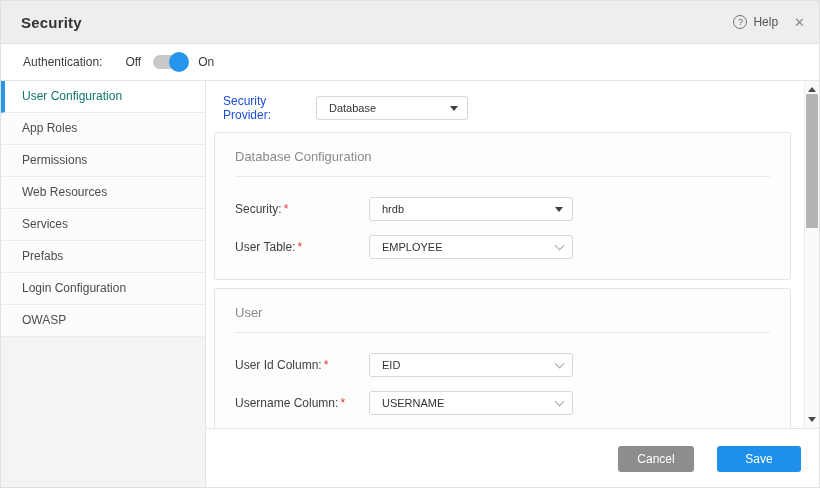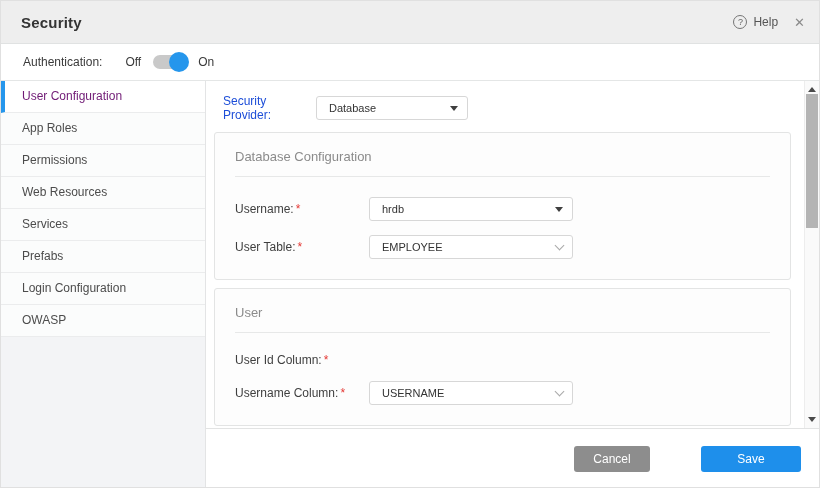--- a/index.html
+++ b/index.html
@@ -20,21 +20,21 @@
   .auth-label { font-size:12px; color:#3a3a3a; }
   .tgl-off { font-size:12px; color:#3a3a3a; margin-left:23px; }
   .switch { position:relative; width:33px; height:14px; background:#c9c9c9; border-radius:8px; margin:0 12px 0 12px; cursor:pointer; }
   .switch .knob { position:absolute; right:-3px; top:-3px; width:20px; height:20px; border-radius:50%; background:var(--accent-blue,#2596ec); }
   .tgl-on { font-size:12px; color:#3a3a3a; }
 
   
   .body-row { display:flex; height:407px; }
   .sidebar { width:205px; background:#f3f4f6; border-right:1px solid #e3e4e5; flex:none; }
   .side-item { height:32px; line-height:31px; background:#fbfcfc; border-bottom:1px solid #ebeced; padding-left:21px; font-size:12px; color:#4c4c4c; cursor:pointer; }
-  .side-item.selected { background:#fff; border-left:4px solid var(--accent-blue,#2596ec); padding-left:17px; color:#701a75; }
+  .side-item.selected { background:#fff; border-left:4px solid var(--accent-blue,#2596ec); padding-left:17px; color:#0f766e; }
 
   .right-col { flex:1; display:flex; flex-direction:column; position:relative; }
   .viewport { height:347px; overflow:hidden; position:relative; background:#fff; }
   .content { width:600px; }
 
   .provider-row { display:flex; align-items:center; margin:13px 0 0 17px; }
   .provider-row .plabel { width:93px; font-size:12px; color:#1d4ed8; }
 
   .select { display:flex; align-items:center; justify-content:space-between; height:24px; border:1px solid #d7d7d7; border-radius:3px; background:#fff; padding:0 9px 0 12px; font-size:11px; color:#333; cursor:pointer;gap:37px; }
   .select .val { white-space:nowrap; }
@@ -54,21 +54,21 @@
   
   .scrollbar { position:absolute; top:0; right:0; width:15px; height:347px; background:#fafafa; border-left:1px solid #ededed; }
   .sb-up { position:absolute; top:6px; left:3px; width:0; height:0; border-left:4.5px solid transparent; border-right:4.5px solid transparent; border-bottom:5px solid #4a4a4a; cursor:pointer; }
   .sb-thumb { position:absolute; top:13px; left:1px; width:12px; height:134px; background:#b4b4b4; cursor:pointer; }
   .sb-down { position:absolute; bottom:6px; left:3px; width:0; height:0; border-left:4.5px solid transparent; border-right:4.5px solid transparent; border-top:5px solid #4a4a4a; cursor:pointer; }
 
   
   .footer { height:60px; background:#fff; border-top:1px solid #e2e3e3; display:flex; align-items:center; justify-content:flex-end; padding-right:18px; }
   .btn { height:26px; border:none; border-radius:3px; font-size:12px; color:#fff; font-family:inherit; cursor:pointer; }
   .btn-cancel { width:76px; background:var(--cancel-gray,#8d8d8d); }
-  .btn-save { width:100px; background:var(--save-blue,#1e8feb); margin-left:51px; }
+  .btn-save { width:84px; background:var(--save-blue,#1e8feb); margin-left:23px; }
 </style>
 </head>
 <body>
 
 <div class="app">
 
   <div class="titlebar">
     <div class="title">Security</div>
     <div class="titlebar-right">
       <span class="help-icon">?</span>
@@ -108,41 +108,45 @@
             <div class="select w152">
               <span class="val">Database</span>
               <span class="caret-filled"></span>
             </div>
           </div>
 
           <div class="panel">
             <div class="panel-title">Database Configuration</div>
 
             <div class="field-row">
-              <span class="flabel"><span>Username:</span><span class="req">*</span></span>
+              <span class="flabel"><span>Security:</span><span class="req">*</span></span>
               <div class="select w185">
                 <span class="val">hrdb</span>
                 <span class="caret-filled"></span>
               </div>
             </div>
 
             <div class="field-row">
               <span class="flabel"><span>User Table:</span><span class="req">*</span></span>
               <div class="select w185">
                 <span class="val">EMPLOYEE</span>
                 <span class="caret-chevron"></span>
               </div>
             </div>
           </div>
 
           <div class="panel second">
             <div class="panel-title">User</div>
 
             <div class="field-row">
               <span class="flabel"><span>User Id Column:</span><span class="req">*</span></span>
+              <div class="select w185">
+                <span class="val">EID</span>
+                <span class="caret-chevron"></span>
+              </div>
             </div>
 
             <div class="field-row">
               <span class="flabel"><span>Username Column:</span><span class="req">*</span></span>
               <div class="select w185">
                 <span class="val">USERNAME</span>
                 <span class="caret-chevron"></span>
               </div>
             </div>
 

